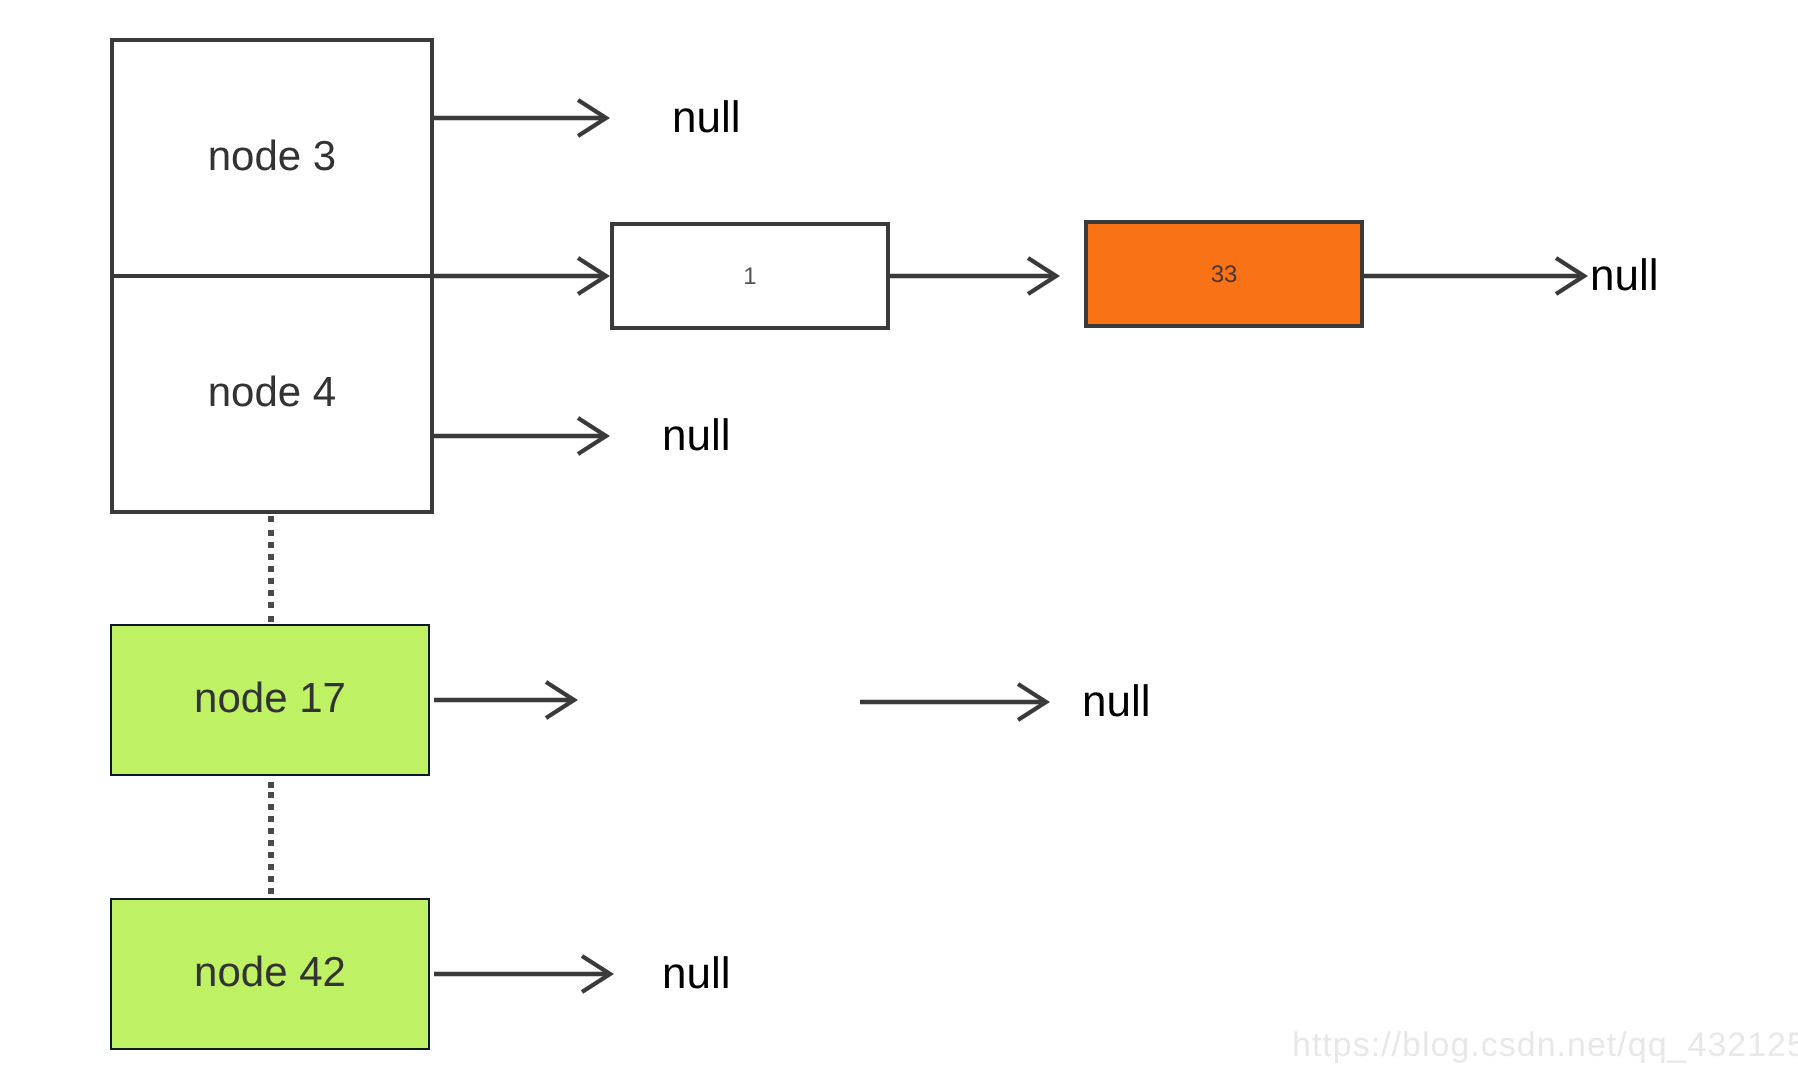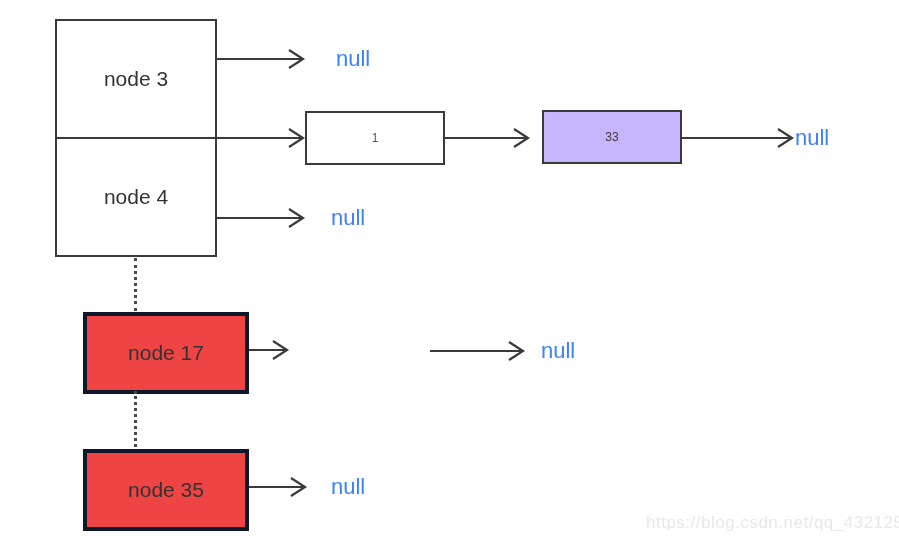--- a/index.html
+++ b/index.html
@@ -25,47 +25,47 @@
   .bucket-cell {
     flex: 1;
     display: flex; align-items: center; justify-content: center;
     font-size: 21px; color: #333333;
   }
   .bucket-cell + .bucket-cell { border-top: 2px solid #3a3a3a; }
 
   
   .bucket-box {
     width: 158px; height: 74px;
-    border: 4px solid #0f172a;
-    background: #ef4444;
+    border: 1px solid #0f172a;
+    background: #bef264;
     display: flex; align-items: center; justify-content: center;
-    font-size: 21px; color: #333333; margin-left: 28px;
+    font-size: 21px; color: #333333;
   }
 
   
   .dotted-link {
     width: 0; height: 53px;
     border-left: 3px dotted #4a4a4a;
   }
 
   
   .entry-box {
     width: 136px; height: 50px;
     border: 2px solid #3a3a3a;
     background: #ffffff;
     display: flex; align-items: center; justify-content: center;
     font-size: 12px; color: #555555;
   }
   .entry-box.highlight {
-    background: #c4b5fd;
+    background: #f97316;
     color: #4a3535;
   }
 
   .null-label {
-    color: #3b82f6;
+    color: #000000;
     font-size: 22px;
     line-height: 26px;
     white-space: nowrap;
   }
 
   .watermark {
     color: #e8e8e8;
     font-size: 17px;
     letter-spacing: 0.5px;
     white-space: nowrap;
@@ -134,21 +134,21 @@
     <div class="bucket-cell">node 3</div>
     <div class="bucket-cell">node 4</div>
   </div>
 
   <div class="abs dotted-link" style="left:134px; top:258px;"></div>
 
   <div class="abs bucket-box" style="left:55px; top:312px;">node 17</div>
 
   <div class="abs dotted-link" style="left:134px; top:391px; height:56px;"></div>
 
-  <div class="abs bucket-box" style="left:55px; top:449px;">node 35</div>
+  <div class="abs bucket-box" style="left:55px; top:449px;">node 42</div>
 
   <div class="abs entry-box" style="left:305px; top:111px;">1</div>
   <div class="abs entry-box highlight" style="left:542px; top:110px;">33</div>
 
   <div class="abs null-label" style="left:336px; top:46px;">null</div>
   <div class="abs null-label" style="left:795px; top:125px;">null</div>
   <div class="abs null-label" style="left:331px; top:205px;">null</div>
   <div class="abs null-label" style="left:541px; top:338px;">null</div>
   <div class="abs null-label" style="left:331px; top:474px;">null</div>
 

